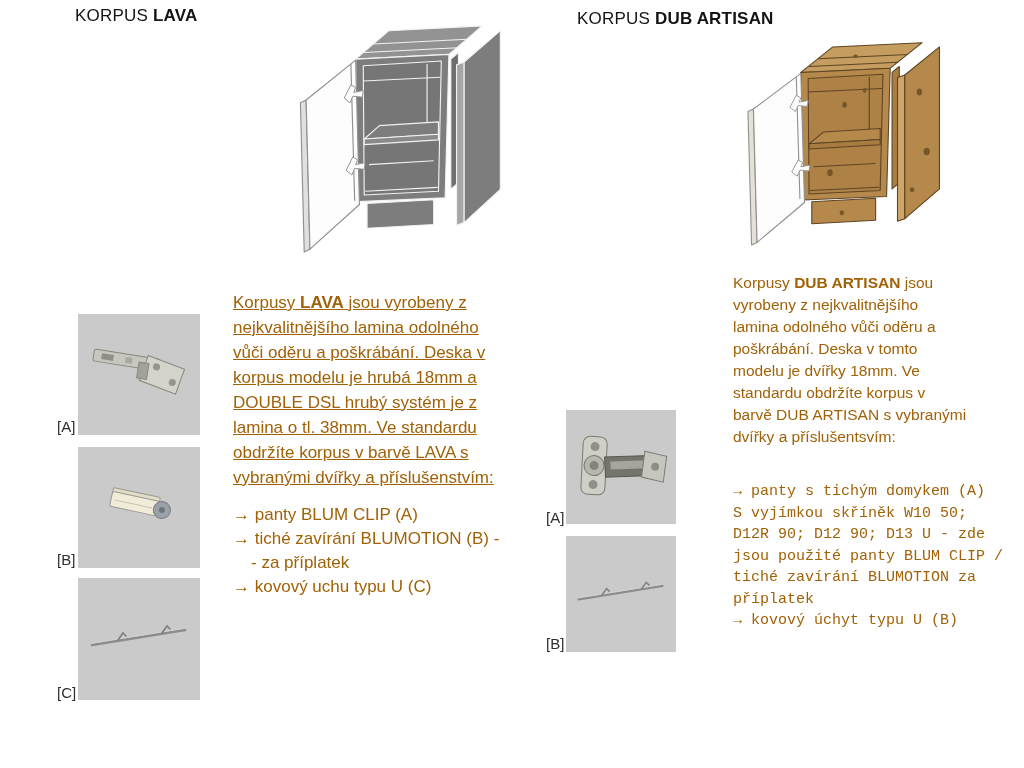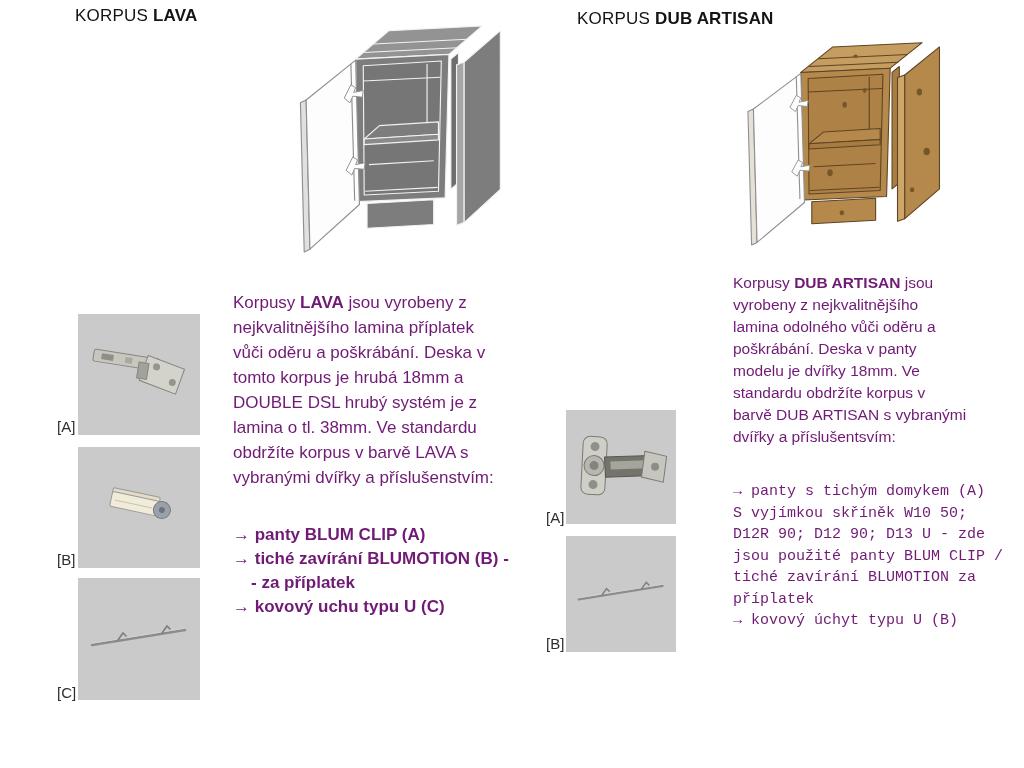--- a/index.html
+++ b/index.html
@@ -8,21 +8,21 @@
 
   .title{position:absolute;font-size:17px;color:#141414;white-space:nowrap;letter-spacing:.2px;}
   .title b{font-weight:700;}
 
   .cab{position:absolute;}
 
   .hwbox{position:absolute;background:var(--box-bg,#cacaca);}
   .hwbox svg{display:block;width:100%;height:100%;}
   .hwlabel{position:absolute;font-size:15px;color:#2e2e2e;white-space:nowrap;}
 
-  .para{position:absolute;color:#701a75;}
+  .para{position:absolute;color:#a16207;}
   .para .ln{white-space:nowrap;}
   .para-lg{font-size:17px;line-height:25px;}
   .para-sm{font-size:15.5px;line-height:22px;}
   .bullets-lg{font-size:17px;line-height:24px;}
   .bullets-sm{font-size:15px;line-height:21.5px;font-family:Liberation Mono, monospace;}
   .indent{padding-left:18px;}
   b{font-weight:700;}
 
   
   .lava{
@@ -127,32 +127,32 @@
   </div>
   <div class="hwlabel" style="left:57px;top:551px;">[B]</div>
 
   <div class="hwbox" style="left:78px;top:578px;width:122px;height:122px;">
     <svg viewBox="0 0 122 122">
         <use href="#hw-handle"></use>
       </svg>
   </div>
   <div class="hwlabel" style="left:57px;top:684px;">[C]</div>
 
-  <div class="para para-lg" style="left:233px;top:290px;width:300px;">
+  <div class="para para-lg" style="left:233px;top:290px;width:300px;text-decoration:underline;">
     <div class="ln"><span>Korpusy </span><b>LAVA</b><span> jsou vyrobeny z</span></div>
-    <div class="ln">nejkvalitnějšího lamina příplatek</div>
+    <div class="ln">nejkvalitnějšího lamina odolného</div>
     <div class="ln">vůči oděru a poškrábání. Deska v</div>
-    <div class="ln">tomto korpus je hrubá 18mm a</div>
+    <div class="ln">korpus modelu je hrubá 18mm a</div>
     <div class="ln">DOUBLE DSL hrubý systém je z</div>
     <div class="ln">lamina o tl. 38mm. Ve standardu</div>
     <div class="ln">obdržíte korpus v barvě LAVA s</div>
     <div class="ln">vybranými dvířky a příslušenstvím:</div>
   </div>
 
-  <div class="para bullets-lg" style="left:233px;top:523px;width:300px;font-weight:bold;">
+  <div class="para bullets-lg" style="left:233px;top:503px;width:300px;">
     <div class="ln">→ panty BLUM CLIP (A)</div>
     <div class="ln">→ tiché zavírání BLUMOTION (B) -</div>
     <div class="ln indent">- za příplatek</div>
     <div class="ln">→ kovový uchu typu U (C)</div>
   </div>
 
   <h2 class="title" style="left:577px;top:9px;margin:0;font-weight:400;text-align:center;"><span>KORPUS </span><b>DUB ARTISAN</b></h2>
 
   <svg class="cab artisan" style="left:737px;top:24px;" width="228" height="238" viewBox="0 0 250 280" preserveAspectRatio="none">
       <use href="#cab"></use>
@@ -179,21 +179,21 @@
     <svg viewBox="0 0 122 122">
         <use href="#hw-handle"></use>
       </svg>
   </div>
   <div class="hwlabel" style="left:546px;top:635px;">[B]</div>
 
   <div class="para para-sm" style="left:733px;top:272px;width:240px;">
     <div class="ln"><span>Korpusy </span><b>DUB ARTISAN</b><span> jsou</span></div>
     <div class="ln">vyrobeny z nejkvalitnějšího</div>
     <div class="ln">lamina odolného vůči oděru a</div>
-    <div class="ln">poškrábání. Deska v panty</div>
+    <div class="ln">poškrábání. Deska v tomto</div>
     <div class="ln">modelu je dvířky 18mm. Ve</div>
     <div class="ln">standardu obdržíte korpus v</div>
     <div class="ln">barvě DUB ARTISAN s vybranými</div>
     <div class="ln">dvířky a příslušentsvím:</div>
   </div>
 
   <div class="para bullets-sm" style="left:733px;top:481px;width:240px;">
     <div class="ln">→ panty s tichým domykem (A)</div>
     <div class="ln">S vyjímkou skříněk W10 50;</div>
     <div class="ln">D12R 90; D12 90; D13 U - zde</div>

